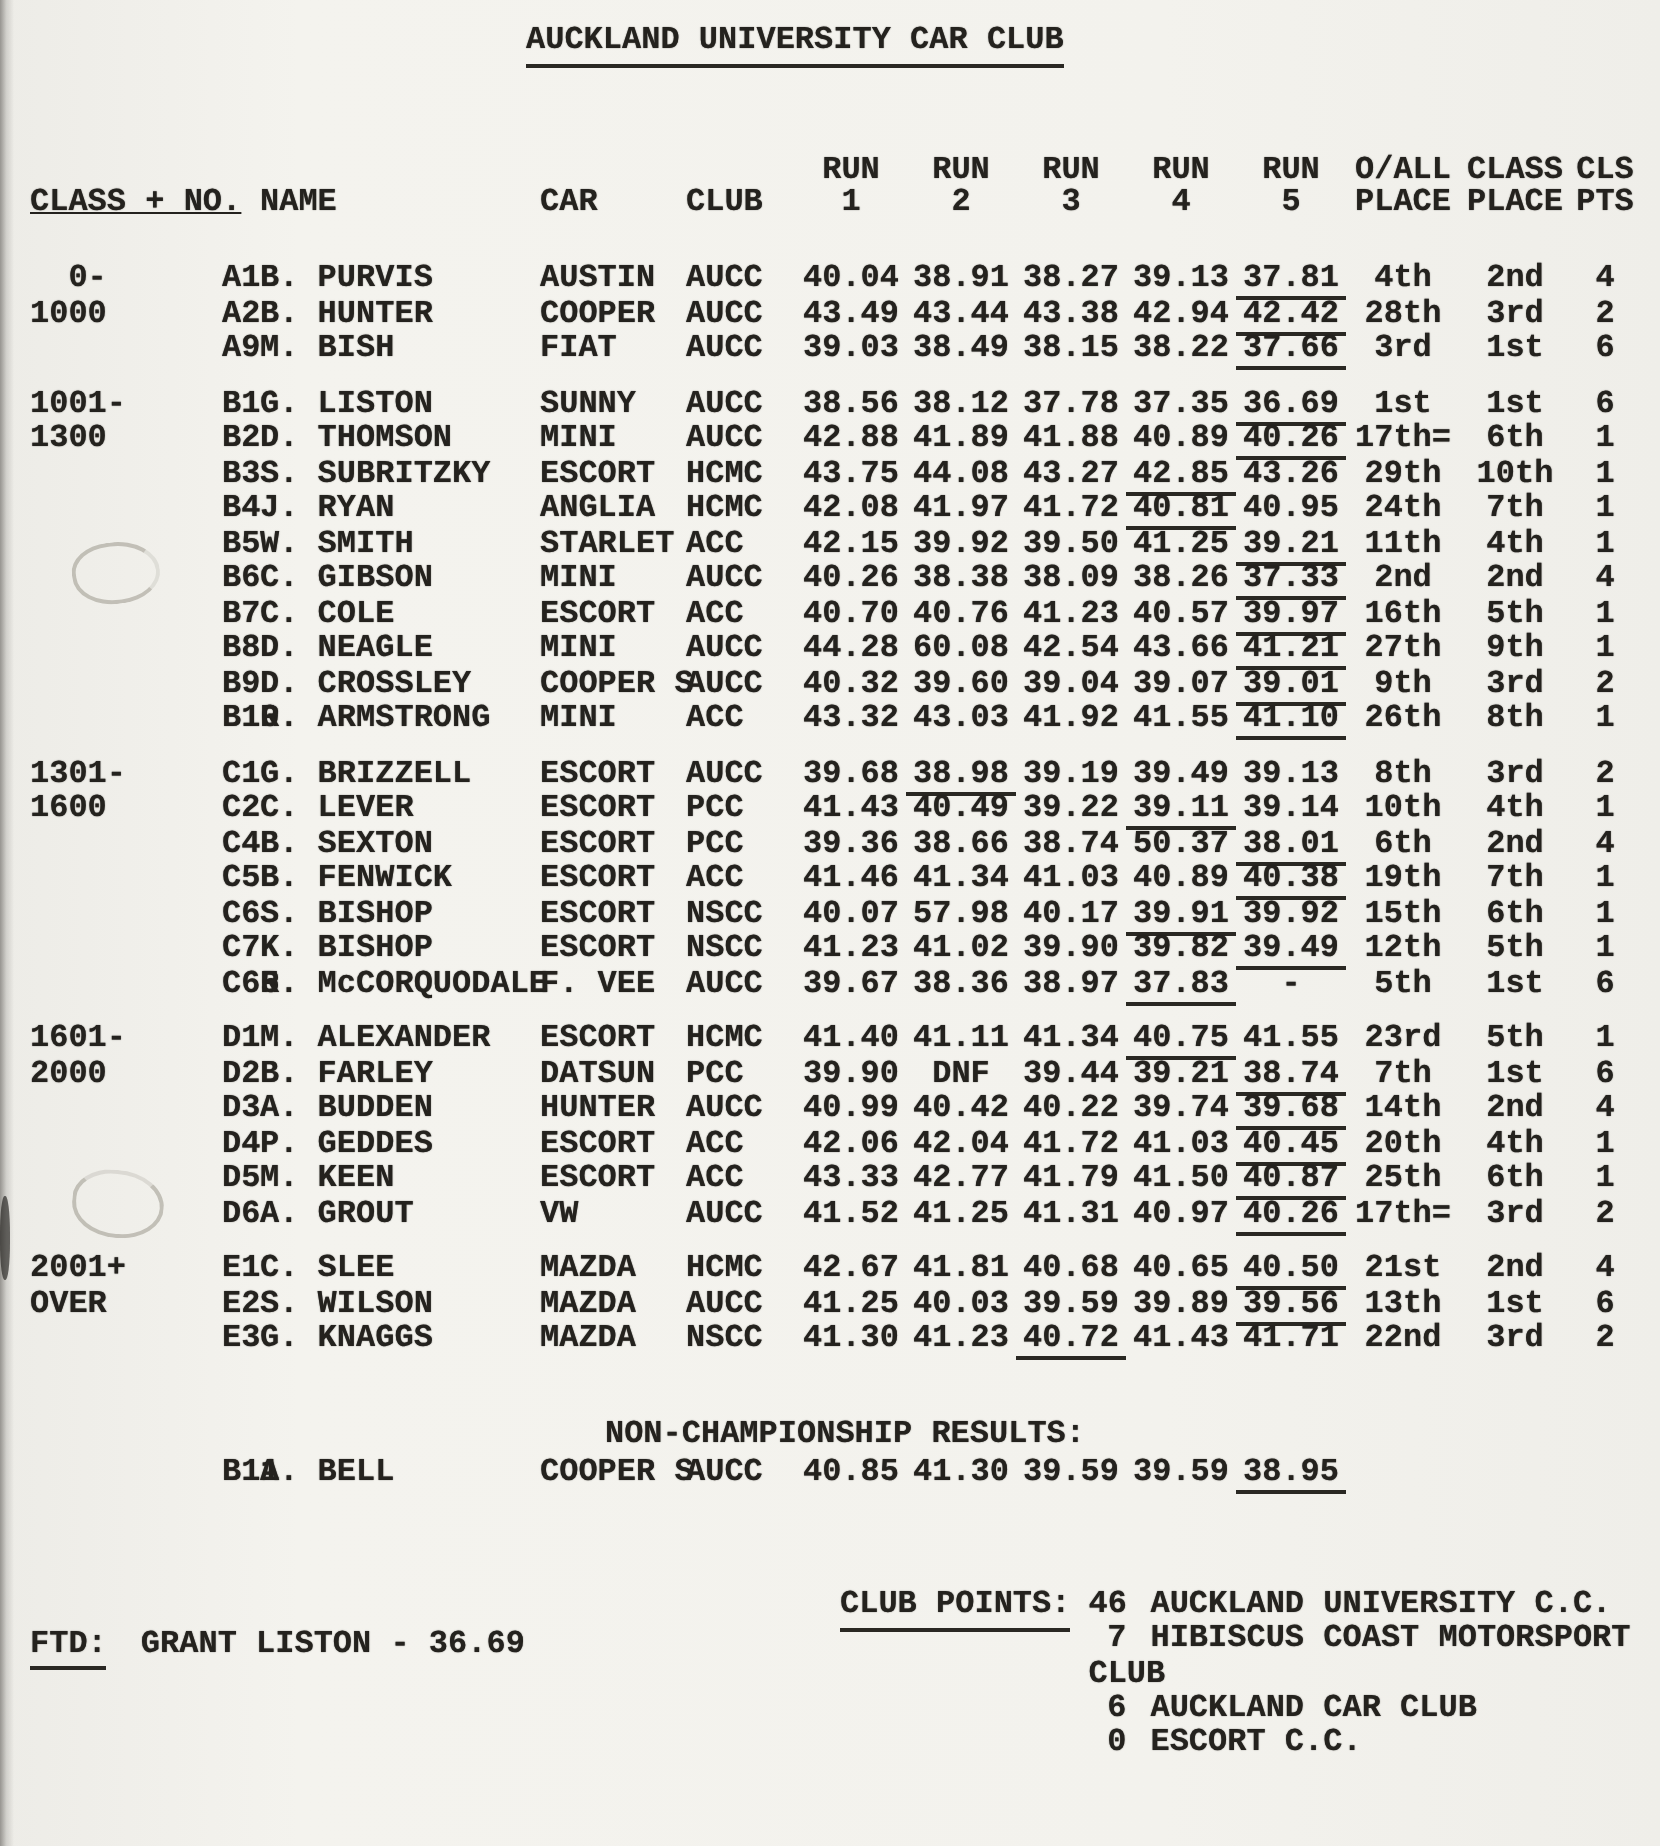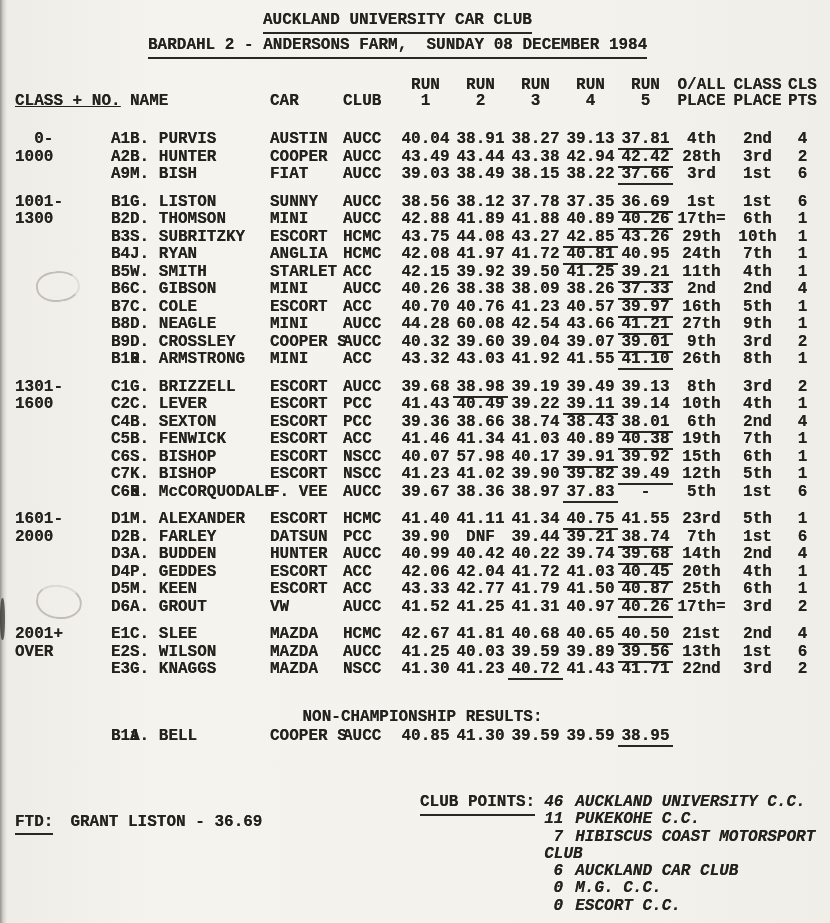--- a/index.html
+++ b/index.html
@@ -70,33 +70,32 @@
   }
 
   .nonchamp { position:absolute; top:709px; left:0; right:0; }
   .nc-heading { padding-left:15px; margin-bottom:1px;text-align:center; }
 
   .ftd { position:absolute; left:15px; top:794px; white-space:pre;margin-top:20px; }
   .ftd-val { margin-left:17px; }
 
   .clubpoints { position:absolute; left:420px; top:794px; display:flex; align-items:flex-start; }
   .cp-label { flex:0 0 auto; margin-right:9px; align-self:flex-start; }
-  .cp-list { line-height:17.3px;font-style:italic; }
+  .cp-list { line-height:17.3px; }
   .cp-pts { display:inline-block; width:19px; text-align:right; margin-right:12px; }
 </style>
 </head>
 <body>
 
 <div class="page">
   <div class="scan-edge"></div>
   <div class="scan-mark mark1"></div>
   <div class="scan-mark mark2"></div>
 
   <div class="title underlined">AUCKLAND UNIVERSITY CAR CLUB</div>
-  <div class="subtitle underlined">BARDAHL 2 - ANDERSONS FARM,  SUNDAY 08 DECEMBER 1984</div>
 
   <div class="thead grid">
     <div class="cell h-classno">CLASS + NO.</div>
     <div class="cell">NAME</div>
     <div class="cell">CAR</div>
     <div class="cell">CLUB</div>
     <div class="cell h-two">
       <span>RUN</span>
       <span>1</span>
     </div>
@@ -369,21 +368,21 @@
         </div>
         <div class="row grid">
           <div class="cell c-class"></div>
           <div class="cell c-no">C4</div>
           <div class="cell c-name">B. SEXTON</div>
           <div class="cell c-car">ESCORT</div>
           <div class="cell c-club">PCC</div>
           <div class="cell c-run"><span class="run-val">39.36</span></div>
           <div class="cell c-run"><span class="run-val">38.66</span></div>
           <div class="cell c-run"><span class="run-val">38.74</span></div>
-          <div class="cell c-run"><span class="run-val">38.43</span></div>
+          <div class="cell c-run"><span class="run-val">50.37</span></div>
           <div class="cell c-run"><span class="run-val best">38.01</span></div>
           <div class="cell c-oall">6th</div>
           <div class="cell c-clsp">2nd</div>
           <div class="cell c-pts">4</div>
         </div>
         <div class="row grid">
           <div class="cell c-class"></div>
           <div class="cell c-no">C5</div>
           <div class="cell c-name">B. FENWICK</div>
           <div class="cell c-car">ESCORT</div>
@@ -608,20 +607,18 @@
         </div>
       </div>
   </div>
 
   <div class="ftd"><span class="underlined">FTD:</span><span class="ftd-val">GRANT LISTON - 36.69</span></div>
 
   <div class="clubpoints">
     <span class="cp-label underlined">CLUB POINTS:</span>
     <div class="cp-list" id="cp-list">
         <div class="cp-line"><span class="cp-pts">46</span><span class="cp-club">AUCKLAND UNIVERSITY C.C.</span></div>
-        <div class="cp-line"><span class="cp-pts">11</span><span class="cp-club">PUKEKOHE C.C.</span></div>
         <div class="cp-line"><span class="cp-pts">7</span><span class="cp-club">HIBISCUS COAST MOTORSPORT CLUB</span></div>
         <div class="cp-line"><span class="cp-pts">6</span><span class="cp-club">AUCKLAND CAR CLUB</span></div>
-        <div class="cp-line"><span class="cp-pts">0</span><span class="cp-club">M.G. C.C.</span></div>
         <div class="cp-line"><span class="cp-pts">0</span><span class="cp-club">ESCORT C.C.</span></div>
       </div>
   </div>
 </div>
 
 </body></html>

